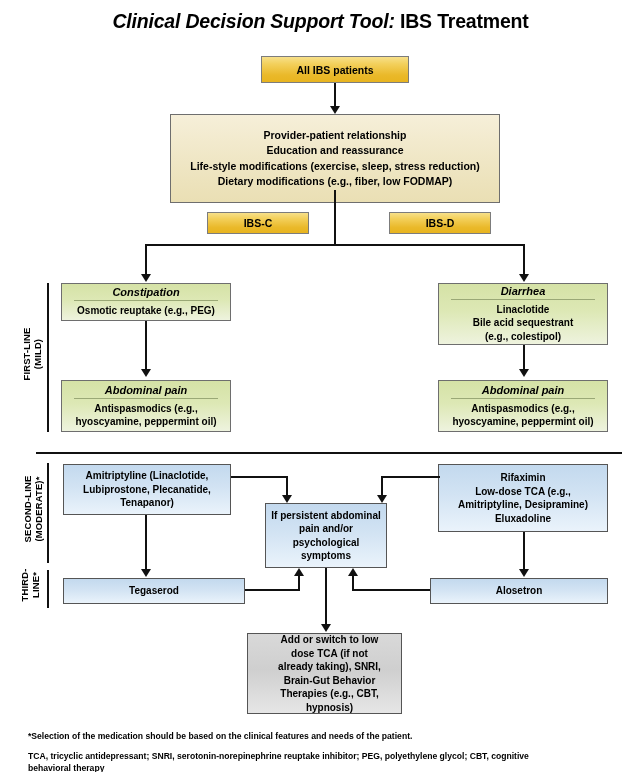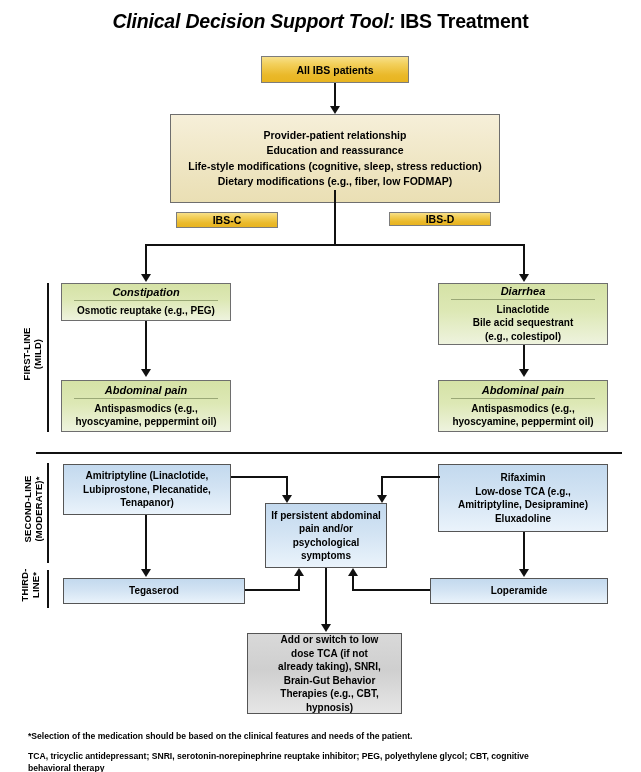--- a/index.html
+++ b/index.html
@@ -60,30 +60,30 @@
   <div class="abs" id="title">
     <span class="ital">Clinical Decision Support Tool:</span><span> IBS Treatment</span>
   </div>
 
   <div class="abs vline" style="left:334px;top:83px;height:25px;"></div>
   <div class="abs arrow-d" style="left:330px;top:106px;"></div>
 
   <div class="abs box cream" style="left:170px;top:114px;width:330px;height:89px;">
     <span>Provider-patient relationship</span>
     <span>Education and reassurance</span>
-    <span>Life-style modifications (cognitive, sleep, stress reduction)</span>
+    <span>Life-style modifications (exercise, sleep, stress reduction)</span>
     <span>Dietary modifications (e.g., fiber, low FODMAP)</span>
   </div>
 
   <div class="abs vline" style="left:334px;top:190px;height:55px;"></div>
 
-  <div class="abs box gold" style="left:176px;top:212px;width:102px;height:16px;">
+  <div class="abs box gold" style="left:207px;top:212px;width:102px;height:22px;">
     <span>IBS-C</span>
   </div>
-  <div class="abs box gold" style="left:389px;top:212px;width:102px;height:14px;">
+  <div class="abs box gold" style="left:389px;top:212px;width:102px;height:22px;">
     <span>IBS-D</span>
   </div>
 
   <div class="abs hline" style="left:145px;top:244px;width:380px;"></div>
   <div class="abs vline" style="left:145px;top:244px;height:32px;"></div>
   <div class="abs arrow-d" style="left:141px;top:274px;"></div>
   <div class="abs vline" style="left:523px;top:244px;height:32px;"></div>
   <div class="abs arrow-d" style="left:519px;top:274px;"></div>
 
   <div class="abs box green" style="left:61px;top:283px;width:170px;height:38px;">
@@ -185,21 +185,21 @@
 
   <div class="abs box blue" style="left:63px;top:578px;width:182px;height:26px;">
     <span>Tegaserod</span>
   </div>
 
   <div class="abs hline" style="left:245px;top:589px;width:55px;"></div>
   <div class="abs vline" style="left:298px;top:576px;height:13px;"></div>
   <div class="abs arrow-u" style="left:294px;top:568px;"></div>
 
   <div class="abs box blue" style="left:430px;top:578px;width:178px;height:26px;">
-    <span>Loperamide</span>
+    <span>Alosetron</span>
   </div>
 
   <div class="abs hline" style="left:352px;top:589px;width:78px;"></div>
   <div class="abs vline" style="left:352px;top:576px;height:13px;"></div>
   <div class="abs arrow-u" style="left:348px;top:568px;"></div>
 
   <div class="abs box grey" style="left:247px;top:633px;width:155px;height:81px;">
     <span>Add or switch to low</span>
     <span>dose TCA (if not</span>
     <span>already taking), SNRI,</span>

